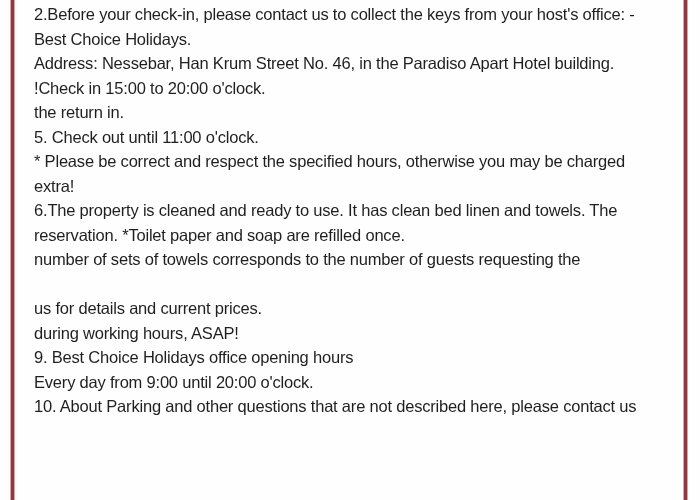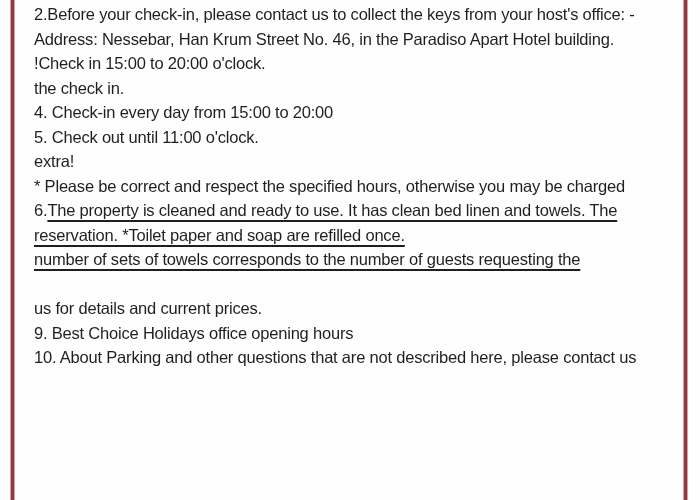--- a/index.html
+++ b/index.html
@@ -32,40 +32,41 @@
     color: #1f1f1f;
     font-size: 16.5px;
     letter-spacing: -0.2px;
   }
   .line {
     height: 24.5px;
     line-height: 24.5px;
     white-space: nowrap;
   }
   .u {
-    text-decoration: underline;
     text-underline-offset: 3.5px;
     text-decoration-thickness: 1.5px;
   }
 </style>
 </head>
 <body>
 
 <div class="frame-line frame-left"></div>
 <div class="frame-line frame-right"></div>
 
 <div class="content">
   <div class="line"><span>2.Before your check-in, please contact us to collect the keys from your host's office: -</span></div>
+  <div class="line"><span>Best Choice Holidays.</span></div>
   <div class="line"><span>Address: Nessebar, Han Krum Street No. 46, in the Paradiso Apart Hotel building.</span></div>
   <div class="line"><span>!Check in 15:00 to 20:00 o'clock.</span></div>
-  <div class="line"><span>the check in.</span></div>
-  <div class="line"><span>4. Check-in every day from 15:00 to 20:00</span></div>
+  <div class="line"><span>the return in.</span></div>
   <div class="line"><span>5. Check out until 11:00 o'clock.</span></div>
+  <div class="line"><span>* Please be correct and respect the specified hours, otherwise you may be charged</span></div>
   <div class="line"><span>extra!</span></div>
-  <div class="line"><span>* Please be correct and respect the specified hours, otherwise you may be charged</span></div>
   <div class="line"><span>6.</span><span class="u">The property is cleaned and ready to use. It has clean bed linen and towels. The</span></div>
   <div class="line"><span class="u">reservation. *Toilet paper and soap are refilled once.</span></div>
   <div class="line"><span class="u">number of sets of towels corresponds to the number of guests requesting the</span></div>
   <div class="line"></div>
   <div class="line"><span>us for details and current prices.</span></div>
+  <div class="line"><span>during working hours, ASAP!</span></div>
   <div class="line"><span>9. Best Choice Holidays office opening hours</span></div>
+  <div class="line"><span>Every day from 9:00 until 20:00 o'clock.</span></div>
   <div class="line"><span>10. About Parking and other questions that are not described here, please contact us</span></div>
 </div>
 
 </body></html>

